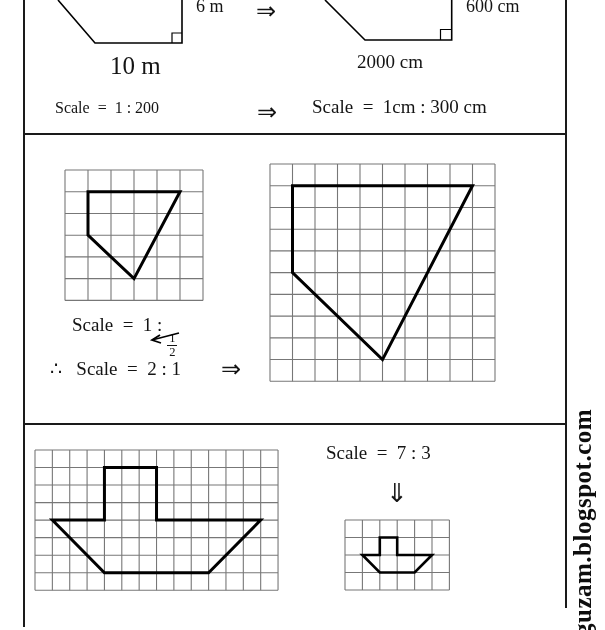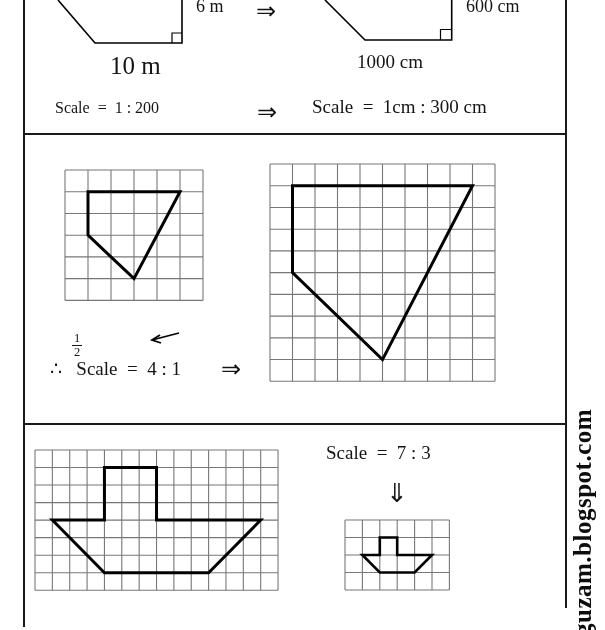--- a/index.html
+++ b/index.html
@@ -45,21 +45,21 @@
     <svg width="150" height="50">
       <polyline points="15,0 55,40 141.7,40 141.7,0" fill="none" stroke="#000000" stroke-width="1.6" stroke-linejoin="miter"></polyline>
       <polyline points="130.5,40 130.5,29.5 141.7,29.5" fill="none" stroke="#000000" stroke-width="1.2" stroke-linejoin="miter"></polyline>
     </svg>
   </div>
 
 <div class="txt" style="left:196px;top:-4px;font-size:18px;">6 m</div>
 <div class="txt" style="left:256px;top:-3px;font-size:24px;">⇒</div>
 <div class="txt" style="left:466px;top:-4px;font-size:18px;">600 cm</div>
 <div class="txt" style="left:110px;top:52px;font-size:25px;">10 m</div>
-<div class="txt" style="left:357px;top:51px;font-size:19px;">1000 cm</div>
+<div class="txt" style="left:357px;top:51px;font-size:19px;">2000 cm</div>
 <div class="txt" style="left:55px;top:99px;font-size:16px;">Scale  =  1 : 200</div>
 <div class="txt" style="left:257px;top:98px;font-size:24px;">⇒</div>
 <div class="txt" style="left:312px;top:96px;font-size:19px;">Scale  =  1cm : 300 cm</div>
 
 <div class="fig" style="left: 65px; top: 170px;">
     <svg width="138" height="130.38">
       <line x1="0" y1="0" x2="0" y2="130.38" stroke="#777777" stroke-width="1.1"></line>
       <line x1="23" y1="0" x2="23" y2="130.38" stroke="#777777" stroke-width="1.1"></line>
       <line x1="46" y1="0" x2="46" y2="130.38" stroke="#777777" stroke-width="1.1"></line>
       <line x1="69" y1="0" x2="69" y2="130.38" stroke="#777777" stroke-width="1.1"></line>
@@ -97,28 +97,28 @@
       <line x1="0" y1="108.65" x2="225" y2="108.65" stroke="#777777" stroke-width="1.1"></line>
       <line x1="0" y1="130.38" x2="225" y2="130.38" stroke="#777777" stroke-width="1.1"></line>
       <line x1="0" y1="152.11" x2="225" y2="152.11" stroke="#777777" stroke-width="1.1"></line>
       <line x1="0" y1="173.84" x2="225" y2="173.84" stroke="#777777" stroke-width="1.1"></line>
       <line x1="0" y1="195.57" x2="225" y2="195.57" stroke="#777777" stroke-width="1.1"></line>
       <line x1="0" y1="217.3" x2="225" y2="217.3" stroke="#777777" stroke-width="1.1"></line>
       <polygon points="22.5,21.73 202.5,21.73 112.5,195.57 22.5,108.65" fill="none" stroke="#000000" stroke-width="3" stroke-linejoin="miter"></polygon>
     </svg>
   </div>
 
-<div class="txt" style="left:72px;top:314px;font-size:19px;"><span class="frac"><span class="num">1</span><span class="den">2</span></span></div>
+<div class="txt" style="left:72px;top:314px;font-size:19px;"><span>Scale  =  1 : </span><span class="frac"><span class="num">1</span><span class="den">2</span></span></div>
 <div class="fig" style="left: 148px; top: 329px;">
     <svg width="36" height="16">
       <polyline points="31,4 4,11" fill="none" stroke="#000000" stroke-width="1.8" stroke-linejoin="miter"></polyline>
       <polyline points="12,6 4,11 13,14" fill="none" stroke="#000000" stroke-width="1.8" stroke-linejoin="miter"></polyline>
     </svg>
   </div>
-<div class="txt" style="left:50px;top:357px;font-size:19px;">∴   Scale  =  4 : 1</div>
+<div class="txt" style="left:50px;top:357px;font-size:19px;">∴   Scale  =  2 : 1</div>
 <div class="txt" style="left:221px;top:355px;font-size:24px;">⇒</div>
 
 <div class="fig" style="left: 35px; top: 450px;">
     <svg width="243.04" height="140.24">
       <line x1="0" y1="0" x2="0" y2="140.24" stroke="#777777" stroke-width="1.1"></line>
       <line x1="17.36" y1="0" x2="17.36" y2="140.24" stroke="#777777" stroke-width="1.1"></line>
       <line x1="34.72" y1="0" x2="34.72" y2="140.24" stroke="#777777" stroke-width="1.1"></line>
       <line x1="52.08" y1="0" x2="52.08" y2="140.24" stroke="#777777" stroke-width="1.1"></line>
       <line x1="69.44" y1="0" x2="69.44" y2="140.24" stroke="#777777" stroke-width="1.1"></line>
       <line x1="86.8" y1="0" x2="86.8" y2="140.24" stroke="#777777" stroke-width="1.1"></line>

